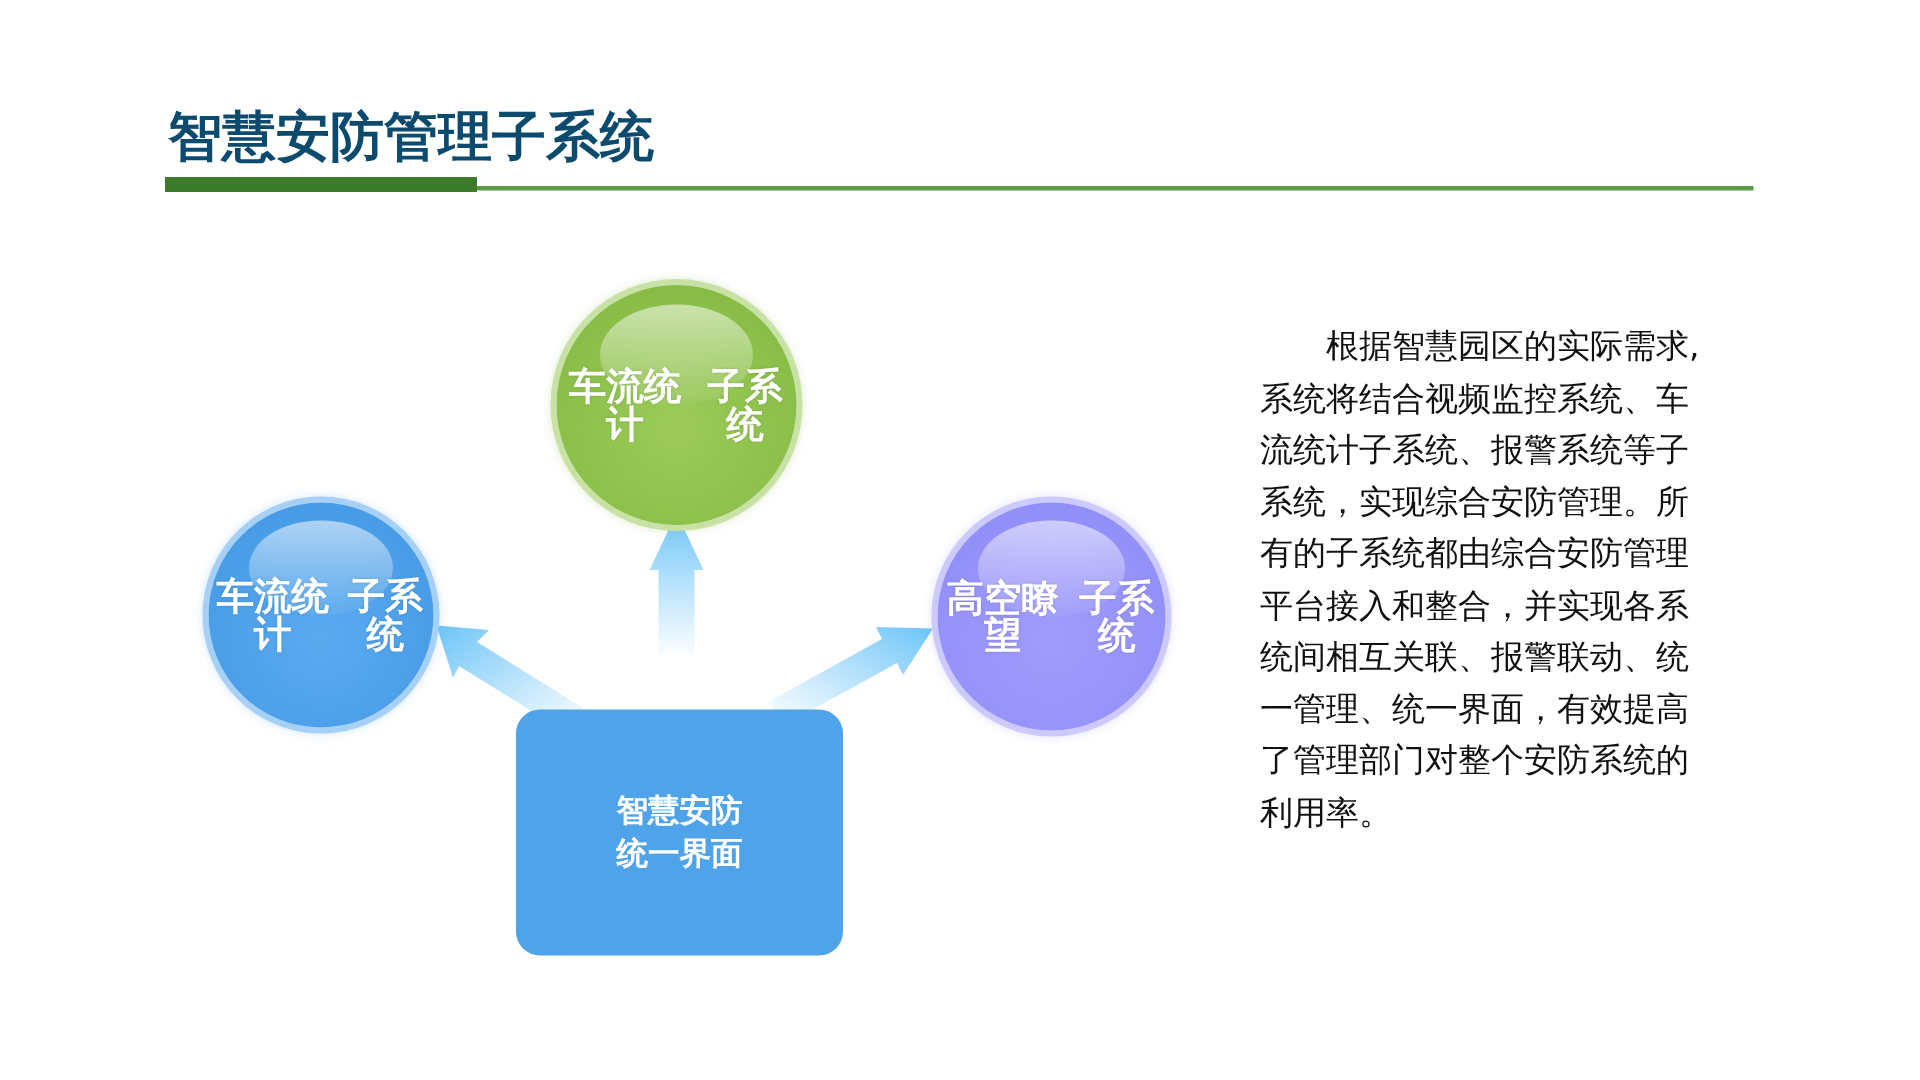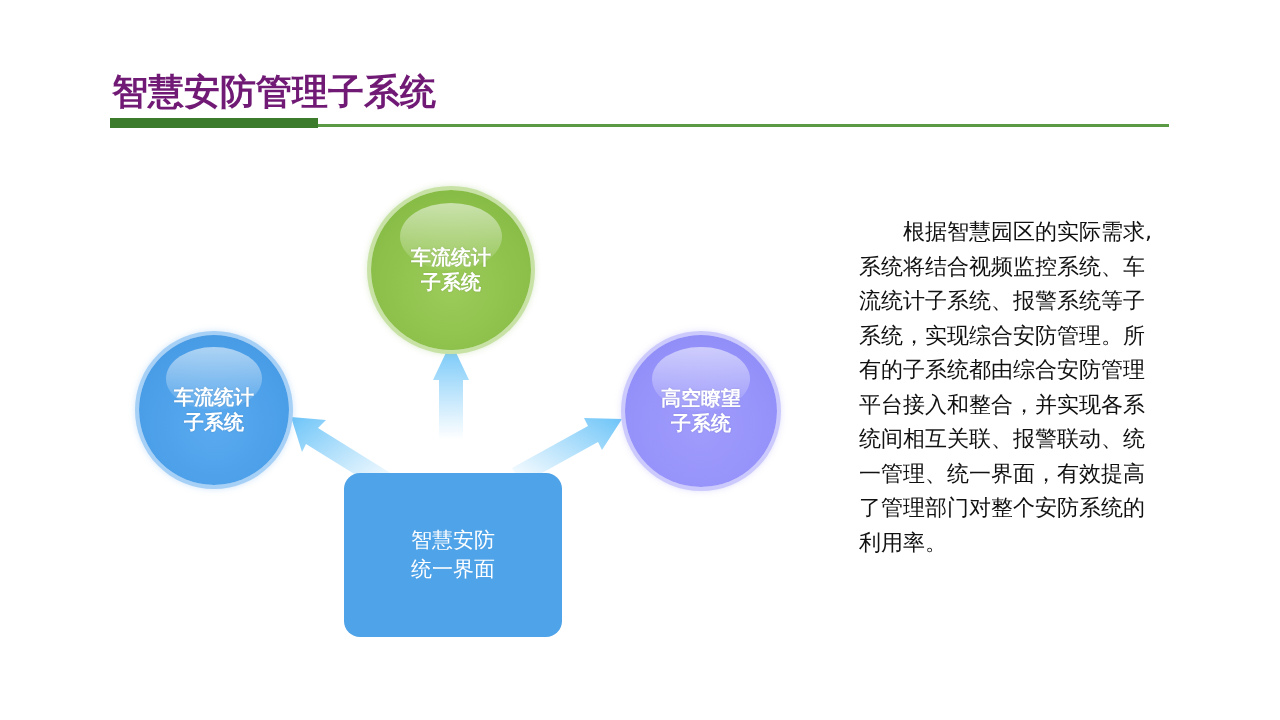--- a/index.html
+++ b/index.html
@@ -3,36 +3,36 @@
 <meta charset="utf-8">
 <style>
   html, body { margin: 0; padding: 0; }
   body {
     width: 1280px; height: 720px; position: relative; overflow: hidden;
     background: #ffffff;
     font-family: "DejaVu Sans", "Liberation Sans", sans-serif;
   }
   .title {
     position: absolute; left: 112px; top: 68px;
-    font-size: 36px; font-weight: bold; color: #701a75;
+    font-size: 36px; font-weight: bold; color: #0c4a6e;
     letter-spacing: 0px; line-height: 48px;
   }
   .title-bar-thick {
     position: absolute; left: 110px; top: 118px; width: 208px; height: 10px;
     background: #3c7a2c;
   }
   .title-bar-thin {
     position: absolute; left: 318px; top: 124px; width: 851px; height: 3px;
     background: #5a9a44;
   }
   .diagram { position: absolute; left: 0; top: 0; width: 820px; height: 720px; }
   .circle {
     position: absolute; border-radius: 50%;
-    display: flex; flex-direction: column; align-items: center; justify-content: center;
-    color: #ffffff; font-weight: bold; font-size: 20px; line-height: 25px; text-align: center;
+    display: flex; align-items: center; justify-content: center;
+    color: #ffffff; font-weight: bold; font-size: 25px; line-height: 25px; text-align: center;
     text-shadow: 0 0 2px rgba(0,0,0,0.15);
   }
   .circle::before {
     content: ""; position: absolute; left: 18%; top: 8%; width: 64%; height: 42%;
     border-radius: 50%;
     background: linear-gradient(to bottom, rgba(255,255,255,0.55), rgba(255,255,255,0.05));
   }
   .circle span { position: relative; z-index: 2; }
   .c-traffic {
     left: 371px; top: 190px; width: 160px; height: 160px;
@@ -47,29 +47,28 @@
   .c-aerial {
     left: 625px; top: 335px; width: 152px; height: 152px;
     background: radial-gradient(circle at 50% 60%, #a09cfc 0%, #9592fa 60%, #8a88f4 100%);
     box-shadow: 0 0 0 4px #cccafc, 0 0 6px 4px rgba(170,165,250,0.35);
     justify-content: center;
   }
   .center-box {
     position: absolute; left: 344px; top: 473px; width: 218px; height: 164px;
     border-radius: 16px; background: #4fa3e8;
     display: flex; flex-direction: column; align-items: center; justify-content: center;
-    color: #ffffff; font-weight: normal; font-size: 21px; line-height: 29px;
+    color: #ffffff; font-weight: bold; font-size: 21px; line-height: 29px;
   }
   .arrows { position: absolute; left: 0; top: 0; }
   .desc {
     position: absolute; left: 840px; top: 215px; width: 300px;
     font-size: 22px; line-height: 34.5px; color: #111111;
     text-indent: 44px; letter-spacing: 0px;
     font-family: "DejaVu Sans", "Liberation Sans", sans-serif;
-    margin-left: 19px;
   }
 </style>
 </head>
 <body>
 
 <div class="title">智慧安防管理子系统</div>
 <div class="title-bar-thick"></div>
 <div class="title-bar-thin"></div>
 
 <div class="diagram">

